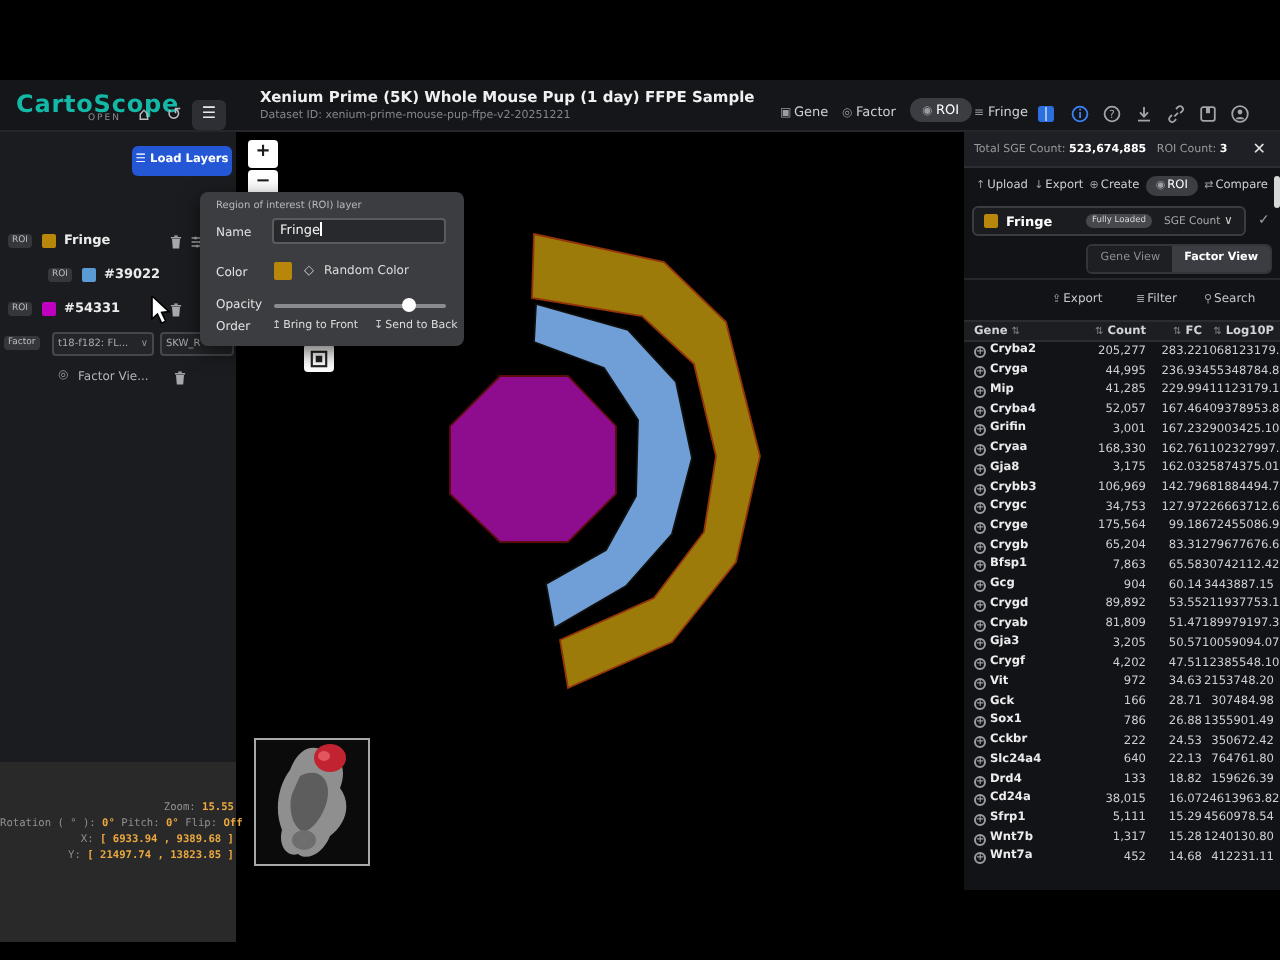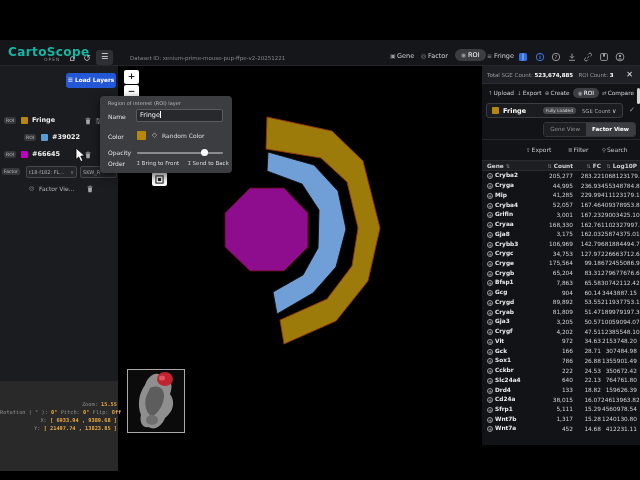--- a/index.html
+++ b/index.html
@@ -104,20 +104,21 @@
 
 <div class="stage">
   <div class="app">
 
     <div class="hdr">
       <div class="logo">CartoScope</div>
       <div class="logo-tag">OPEN</div>
       <div class="hicon" style="left:66px">⌂</div>
       <div class="hicon" style="left:81px">↺</div>
       <div class="hicon-box">☰</div>
+      <div class="ds-title">Xenium Prime (5K) Whole Mouse Pup (1 day) FFPE Sample</div>
       <div class="ds-sub">Dataset ID: xenium-prime-mouse-pup-ffpe-v2-20251221</div>
 
       <div class="navbtn" style="left:390px"><span class="nvic">▣</span><span>Gene</span></div>
       <div class="navbtn" style="left:421px"><span class="nvic">◎</span><span>Factor</span></div>
       <div class="navbtn navpill" style="left:455px"><span class="nvic">◉</span><span>ROI</span></div>
       <div class="navbtn" style="left:487px"><span class="nvic">≡</span><span>Fringe</span></div>
 
       <span class="ricon" style="left:518px">
           <svg width="10" height="10" viewBox="0 0 10 10">
             <rect x="1" y="1" width="8" height="8" rx="1.5" fill="#2e6fe0"></rect>
@@ -205,21 +206,21 @@
                 <rect x="1.8" y="1.9" width="6.4" height="0.9" fill="#a7a8ab"></rect>
                 <rect x="3.9" y="0.9" width="2.2" height="0.9" fill="#a7a8ab"></rect>
               </svg>
             </span>
 
       </div>
 
       <div class="lrow" style="top: 83px;">
         <span class="chip">ROI</span>
         <span class="swatch" style="background: rgb(192, 0, 192);"></span>
-        <span class="lname">#66645</span>
+        <span class="lname">#54331</span>
         <span class="rowic" style="left:84px">
               <svg width="8" height="8" viewBox="0 0 10 10">
                 <path d="M2.5 3.2h5L7 9H3z" fill="#a7a8ab"></path>
                 <rect x="1.8" y="1.9" width="6.4" height="0.9" fill="#a7a8ab"></rect>
                 <rect x="3.9" y="0.9" width="2.2" height="0.9" fill="#a7a8ab"></rect>
               </svg>
             </span>
 
       </div>
     </div>

